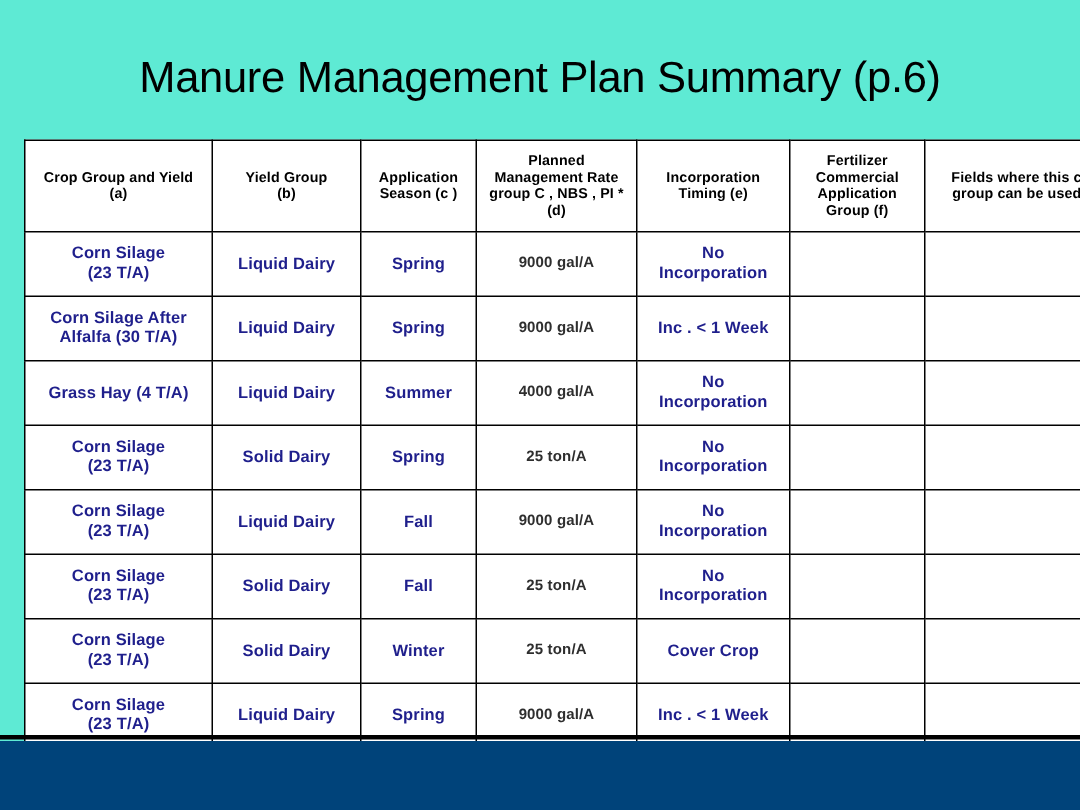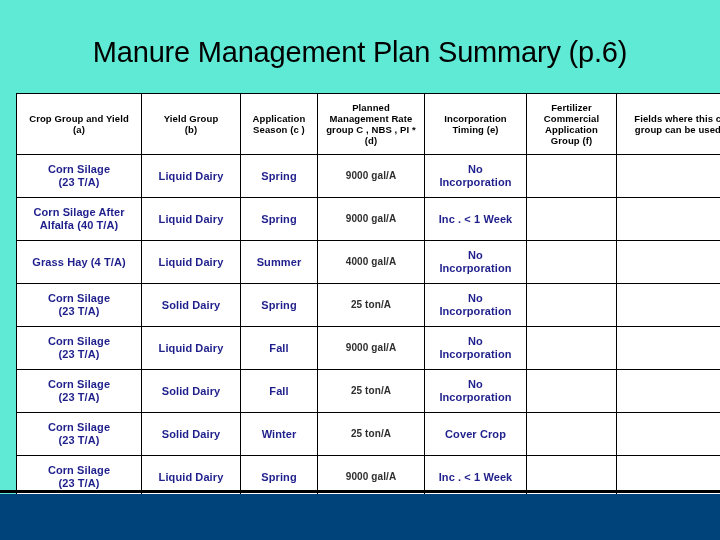--- a/index.html
+++ b/index.html
@@ -168,21 +168,21 @@
             <td class="dcell c5">
               <span class="hline"></span>
             </td>
             <td class="dcell c6">
               <span class="hline"></span>
             </td>
           </tr>
           <tr>
             <td class="dcell c0">
               <span class="hline">Corn Silage After</span>
-              <span class="hline">Alfalfa (40 T/A)</span>
+              <span class="hline">Alfalfa (30 T/A)</span>
             </td>
             <td class="dcell c1">
               <span class="hline">Liquid Dairy</span>
             </td>
             <td class="dcell c2">
               <span class="hline">Spring</span>
             </td>
             <td class="dcell c3 rate">
               <span class="hline">9000 gal/A</span>
             </td>

